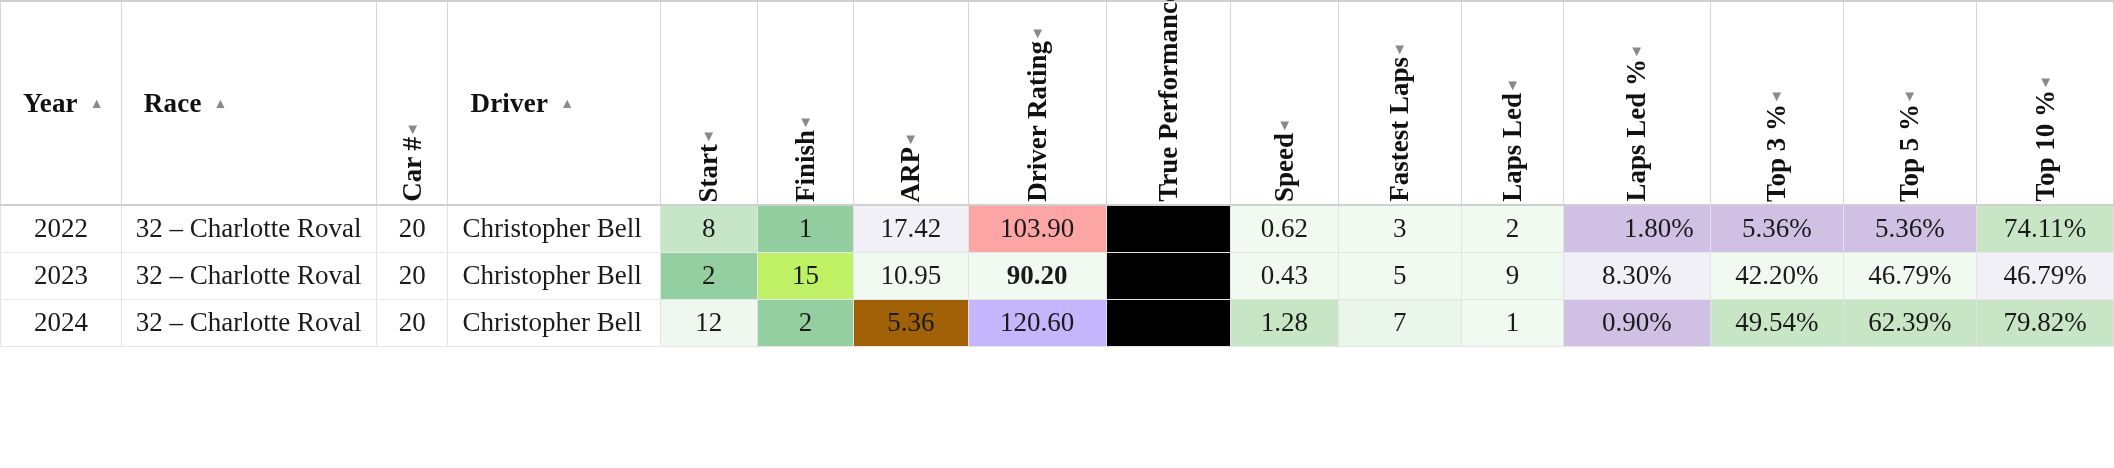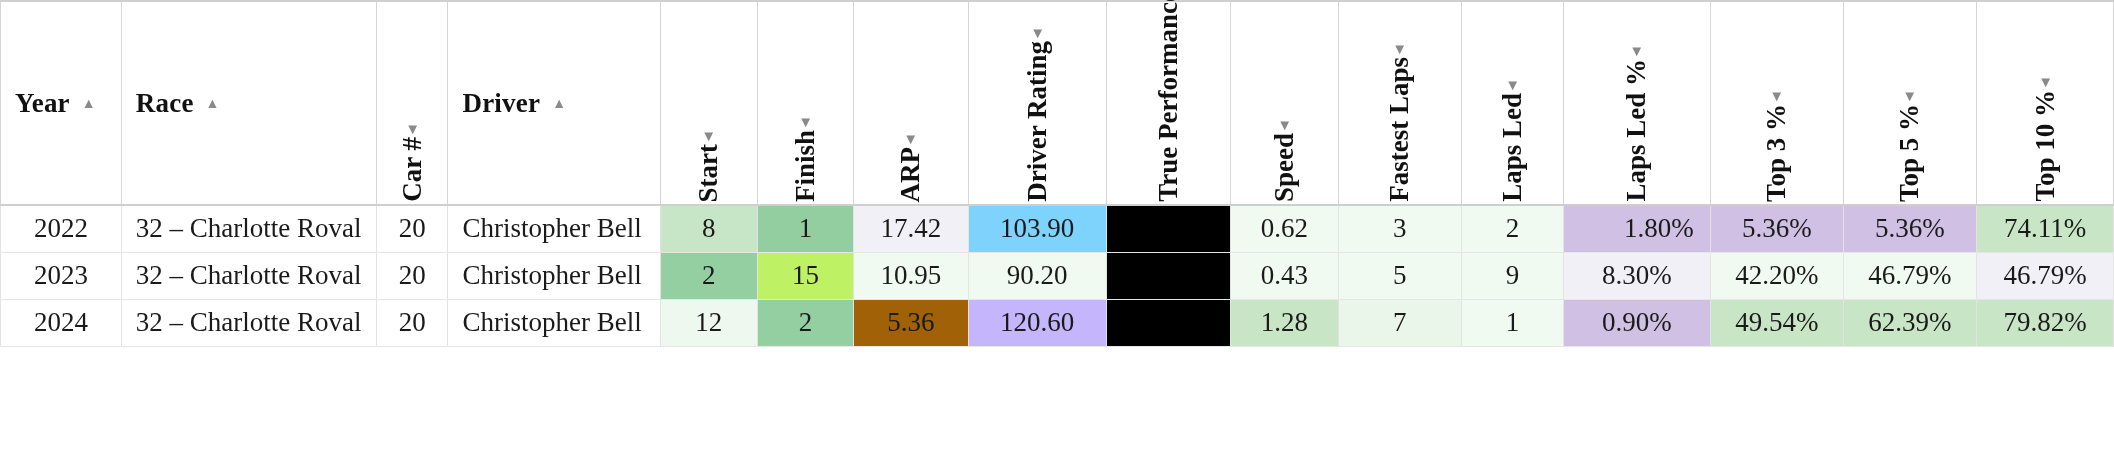--- a/index.html
+++ b/index.html
@@ -34,21 +34,21 @@
     background: #ffffff;
     position: relative;
   }
   
   .h-flat {
     text-align: left;
     vertical-align: middle;
     font-size: 27px;
     font-weight: bold;
     color: #111;
-    padding: 0 14px;
+    padding: 0 22px;
     white-space: nowrap;
   }
   .h-flat .lbl { letter-spacing: .2px; }
   .h-flat .sort {
     display: inline-block;
     margin-left: 12px;
     vertical-align: 0.28em;
     color: #8a8a8a;
     font-size: 14px;
     line-height: 1;
@@ -239,39 +239,39 @@
     </thead>
     <tbody id="table-body">
         <tr>
           <td class="center" style="background: rgb(255, 255, 255);">2022</td>
           <td class="left" style="background: rgb(255, 255, 255);">32 – Charlotte Roval</td>
           <td class="center" style="background: rgb(255, 255, 255);">20</td>
           <td class="left" style="background: rgb(255, 255, 255);">Christopher Bell</td>
           <td class="center" style="background: rgb(199, 230, 199);">8</td>
           <td class="center" style="background: rgb(146, 206, 160);">1</td>
           <td class="center" style="background: rgb(242, 240, 247);">17.42</td>
-          <td class="center" style="background: #7dd3fc;">103.90</td>
+          <td class="center" style="background: #fca5a5;">103.90</td>
           <td class="center black" style="background: rgb(0, 0, 0);"></td>
           <td class="center" style="background: rgb(241, 250, 241);">0.62</td>
           <td class="center" style="background: rgb(241, 250, 241);">3</td>
           <td class="center" style="background: rgb(241, 250, 241);">2</td>
           <td class="center" style="background: rgb(207, 192, 228); padding-left: 44px;">1.80%</td>
           <td class="center" style="background: rgb(207, 192, 228);">5.36%</td>
           <td class="center" style="background: rgb(207, 192, 228);">5.36%</td>
           <td class="center" style="background: rgb(200, 230, 197);">74.11%</td>
         </tr>
         <tr>
           <td class="center" style="background: rgb(255, 255, 255);">2023</td>
           <td class="left" style="background: rgb(255, 255, 255);">32 – Charlotte Roval</td>
           <td class="center" style="background: rgb(255, 255, 255);">20</td>
           <td class="left" style="background: rgb(255, 255, 255);">Christopher Bell</td>
           <td class="center" style="background: rgb(147, 207, 161);">2</td>
           <td class="center" style="background: #bef264;">15</td>
           <td class="center" style="background: rgb(241, 250, 241);">10.95</td>
-          <td class="center" style="background: rgb(241, 250, 241);">90.20</td>
+          <td class="center" style="background: rgb(241, 250, 241); font-weight: bold;">90.20</td>
           <td class="center black" style="background: rgb(0, 0, 0);"></td>
           <td class="center" style="background: rgb(241, 250, 241);">0.43</td>
           <td class="center" style="background: rgb(241, 250, 241);">5</td>
           <td class="center" style="background: rgb(241, 250, 241);">9</td>
           <td class="center" style="background: rgb(242, 240, 247);">8.30%</td>
           <td class="center" style="background: rgb(241, 250, 241);">42.20%</td>
           <td class="center" style="background: rgb(241, 250, 241);">46.79%</td>
           <td class="center" style="background: rgb(242, 240, 247);">46.79%</td>
         </tr>
         <tr>

